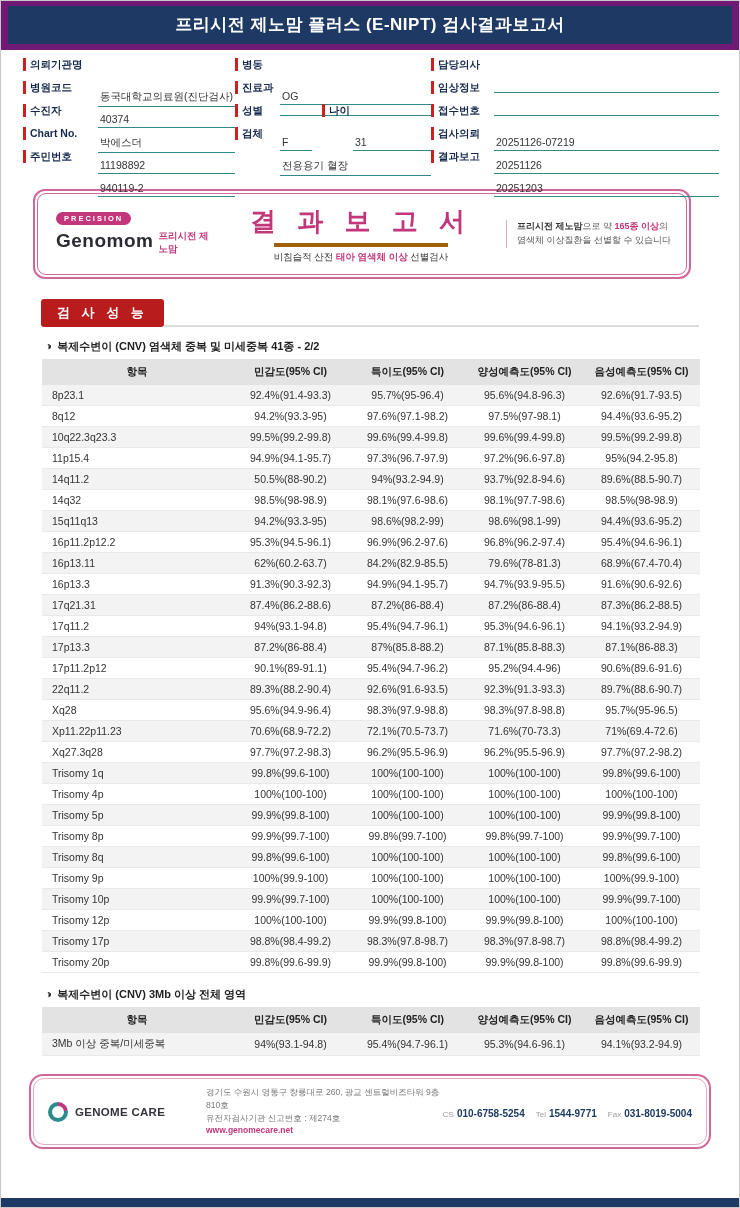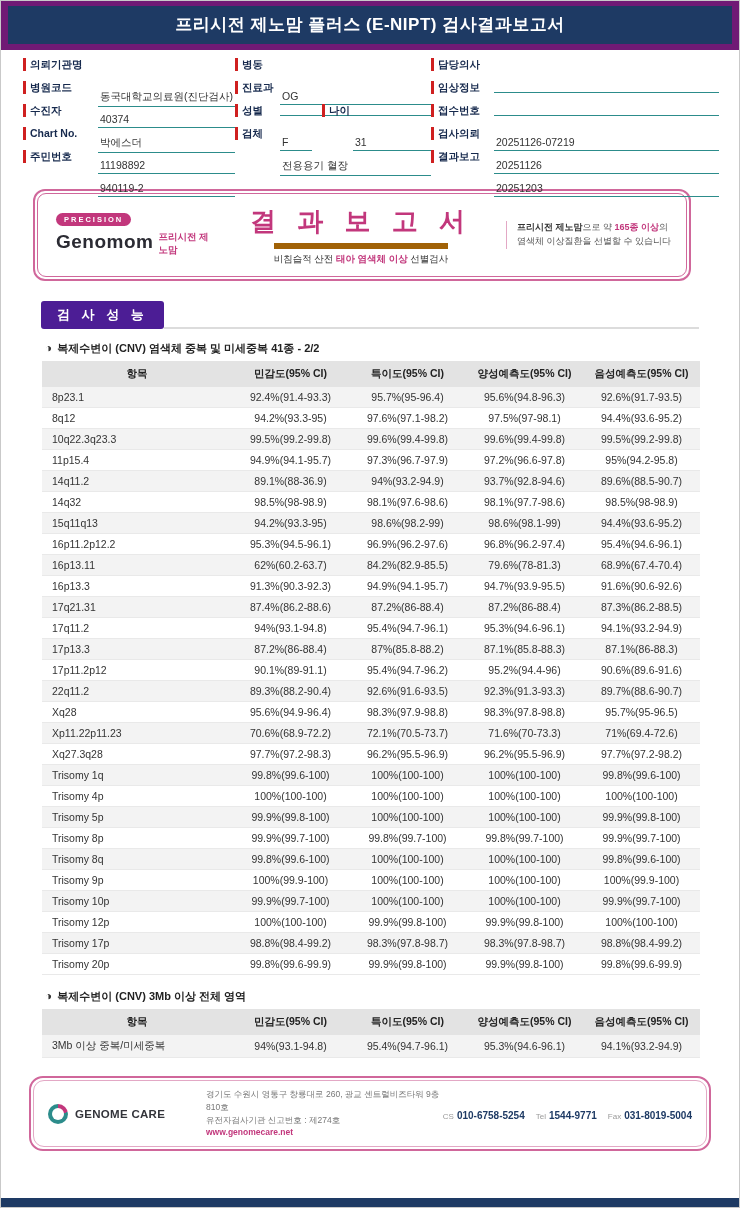--- a/index.html
+++ b/index.html
@@ -33,31 +33,31 @@
   .rbox-outer { margin:14px 48px 0 32px; border:2px solid #d0679b; border-radius:12px; padding:2px; }
   .rbox { border:1px solid #d0679b; border-radius:9px; padding:10px 12px; display:flex; align-items:center; }
   .logo-block { width:166px; display:flex; flex-direction:column; gap:5px; padding-left:6px; }
   .logo-pill { background:#c2377c; color:#fff; font-size:7.5px; font-weight:bold; letter-spacing:2px;
                border-radius:8px; padding:2px 8px; width:fit-content; }
   .logo-line { display:flex; align-items:flex-start; gap:5px; }
   .brand-en { font-size:19px; font-weight:bold; color:#2b2b33; letter-spacing:0.5px; }
   .brand-kr { font-size:9.5px; font-weight:bold; color:#c2377c; }
   .rb-center { flex:1; text-align:center; }
   .rb-title { color:#c2377c; font-size:26px; font-weight:bold; letter-spacing:7px; }
-  .rb-sub { display:inline-block; border-top:6px solid #a16207; margin-top:4px; padding-top:4px;
+  .rb-sub { display:inline-block; border-top:4px solid #a16207; margin-top:4px; padding-top:4px;
             font-size:9.5px; color:#333; }
   .rb-sub .accent { color:#c2377c; font-weight:bold; }
   .rb-note { width:168px; font-size:9px; color:#555; line-height:1.55; border-left:1px solid #e3a8c5;
              padding-left:10px; }
   .rb-note .b { font-weight:bold; color:#333; }
   .rb-note .accent { color:#c2377c; font-weight:bold;text-align:center; }
 
   
   .section-head { display:flex; align-items:flex-end; margin:20px 40px 0 40px; }
-  .section-badge { background:#4c1d95; color:#fff; font-weight:bold; font-size:13px;
+  .section-badge { background:#b91c1c; color:#fff; font-weight:bold; font-size:13px;
                    letter-spacing:4px; padding:5px 16px; border-radius:3px; }
   .section-line { flex:1; border-bottom:2px solid #dcdcdc; }
 
   .subsection { margin:12px 0 0 44px; font-size:11px; font-weight:bold; color:#222; }
   .subsection .marker { margin-right:5px; font-size:12px; color:#333; }
 
   
   table.perf { width:658px; margin:5px 41px 0 41px; border-collapse:collapse; table-layout:fixed;
                font-size:10.5px; }
   table.perf th { background:#e3e3e3; font-weight:bold; color:#222; text-align:center;
@@ -229,21 +229,21 @@
         </tr>
         <tr>
           <td>11p15.4</td>
           <td>94.9%(94.1-95.7)</td>
           <td>97.3%(96.7-97.9)</td>
           <td>97.2%(96.6-97.8)</td>
           <td>95%(94.2-95.8)</td>
         </tr>
         <tr>
           <td>14q11.2</td>
-          <td>89.1%(88-36.9)</td>
+          <td>50.5%(88-90.2)</td>
           <td>94%(93.2-94.9)</td>
           <td>93.7%(92.8-94.6)</td>
           <td>89.6%(88.5-90.7)</td>
         </tr>
         <tr>
           <td>14q32</td>
           <td>98.5%(98-98.9)</td>
           <td>98.1%(97.6-98.6)</td>
           <td>98.1%(97.7-98.6)</td>
           <td>98.5%(98-98.9)</td>

